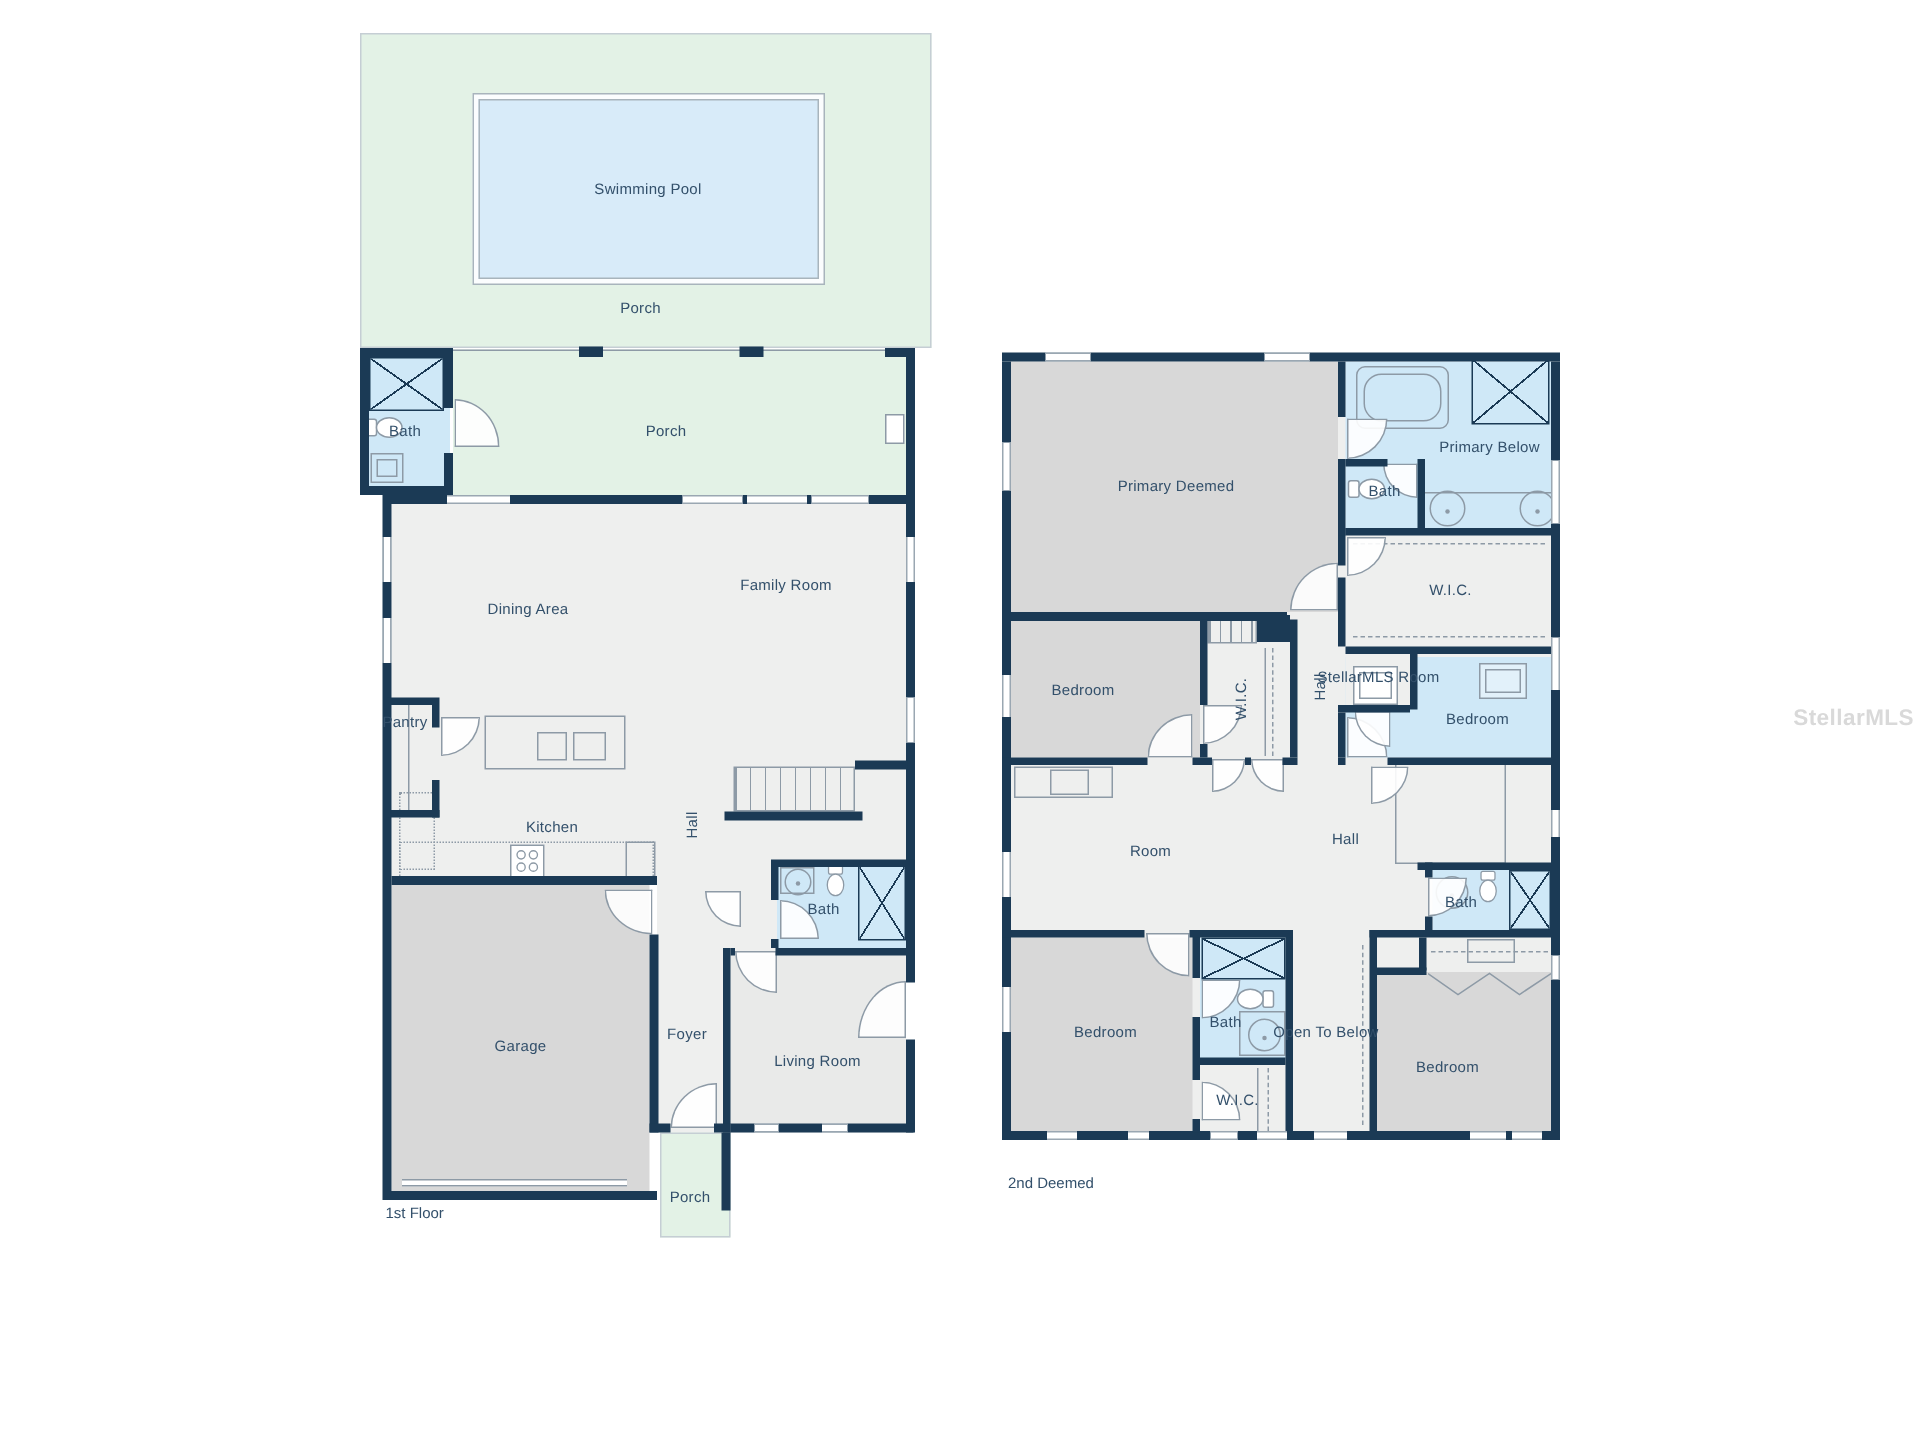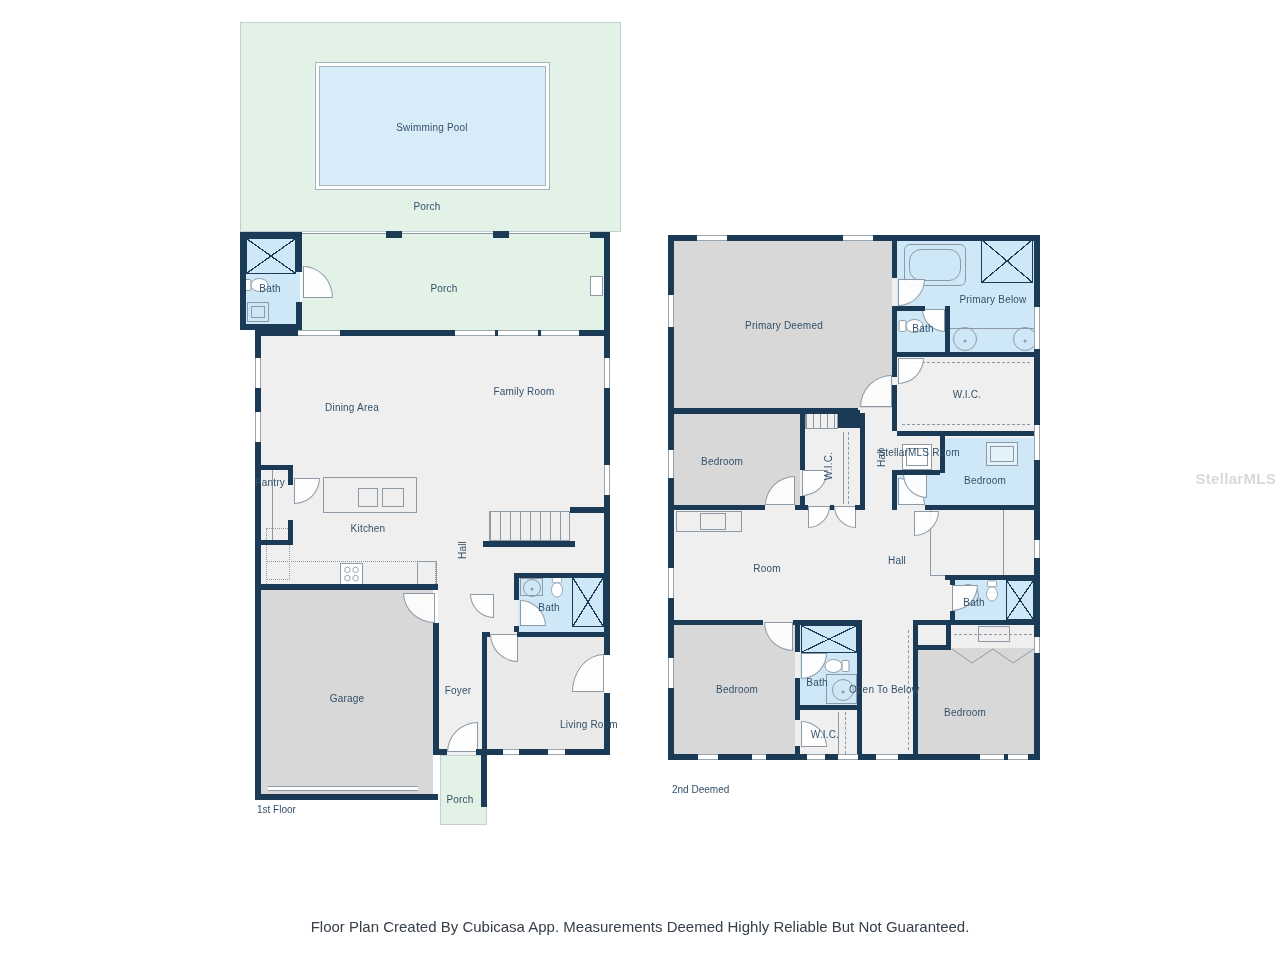--- a/index.html
+++ b/index.html
@@ -155,26 +155,26 @@
   <div class="door dr-tl" style="left:572px;top:654px;width:32px;height:38px;"></div>
   <div class="door dr-tl" style="left:447px;top:722px;width:31px;height:30px;"></div>
 
   <div class="lbl" style="left:432px;top:127px;">Swimming Pool</div>
   <div class="lbl" style="left:427px;top:206px;">Porch</div>
   <div class="lbl" style="left:444px;top:288px;">Porch</div>
   <div class="lbl" style="left:270px;top:288px;">Bath</div>
   <div class="lbl" style="left:524px;top:391px;">Family Room</div>
   <div class="lbl" style="left:352px;top:407px;">Dining Area</div>
   <div class="lbl" style="left:270px;top:482px;">Pantry</div>
-  <div class="lbl" style="left:368px;top:528px;">Kitchen</div>
+  <div class="lbl" style="left:368px;top:552px;">Kitchen</div>
   <div class="lbl v" style="left:462px;top:550px;">Hall</div>
   <div class="lbl" style="left:549px;top:607px;">Bath</div>
   <div class="lbl" style="left:347px;top:698px;">Garage</div>
   <div class="lbl" style="left:458px;top:690px;">Foyer</div>
-  <div class="lbl" style="left:545px;top:724px;margin-left:44px;">Living Room</div>
+  <div class="lbl" style="left:545px;top:708px;">Living Room</div>
   <div class="lbl" style="left:460px;top:799px;">Porch</div>
   <div class="floor-name" style="left:257px;top:804px;">1st Floor</div>
 
   <div class="fill" style="left:674px;top:241px;width:360px;height:513px;background:var(--light);"></div>
   <div class="fill" style="left:674px;top:241px;width:218px;height:167px;background:var(--gray);"></div>
   <div class="fill" style="left:897px;top:241px;width:137px;height:111px;background:var(--blue);"></div>
   <div class="fill" style="left:897px;top:438px;width:137px;height:67px;background:var(--blue);"></div>
   <div class="fill" style="left:897px;top:438px;width:43px;height:32px;background:var(--light);"></div>
   <div class="fill" style="left:674px;top:413px;width:126px;height:92px;background:var(--gray);"></div>
   <div class="fill" style="left:955px;top:580px;width:79px;height:40px;background:var(--blue);"></div>
@@ -328,15 +328,14 @@
   <div class="lbl" style="left:767px;top:568px;">Room</div>
   <div class="lbl" style="left:897px;top:560px;">Hall</div>
   <div class="lbl" style="left:974px;top:602px;">Bath</div>
   <div class="lbl" style="left:737px;top:689px;">Bedroom</div>
   <div class="lbl" style="left:817px;top:682px;">Bath</div>
   <div class="lbl" style="left:884px;top:689px;">Open To Below</div>
   <div class="lbl" style="left:825px;top:734px;">W.I.C.</div>
   <div class="lbl" style="left:965px;top:712px;">Bedroom</div>
   <div class="floor-name" style="left:672px;top:784px;">2nd Deemed</div>
 
-  <div id="footer-note">Floor Plan Created By Cubicasa App. Measurements Deemed Highly Reliable But Not Guaranteed.</div>
   <div id="watermark">StellarMLS</div>
 </div>
 
 </body></html>

